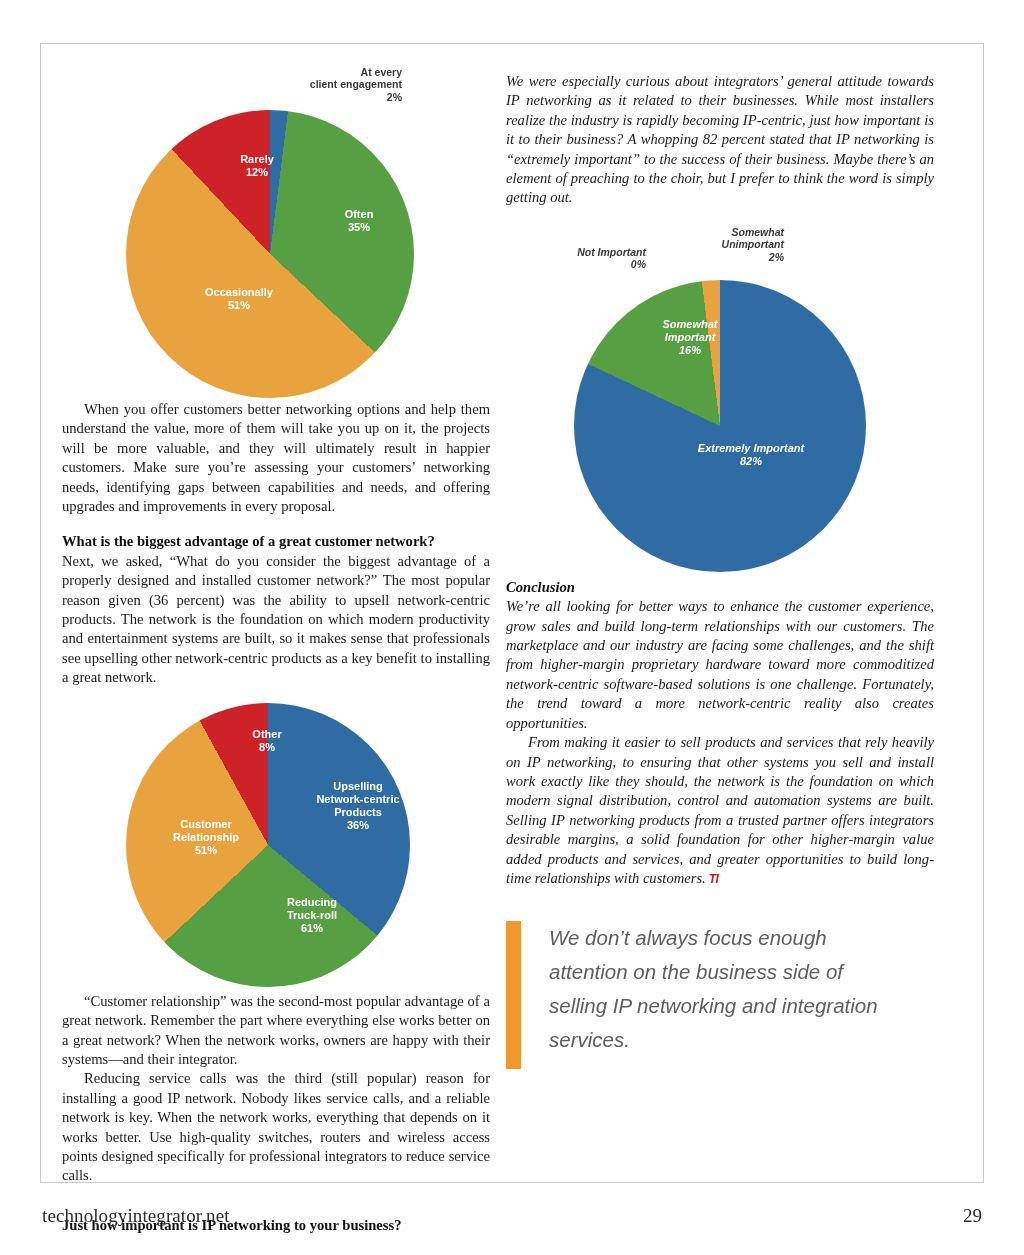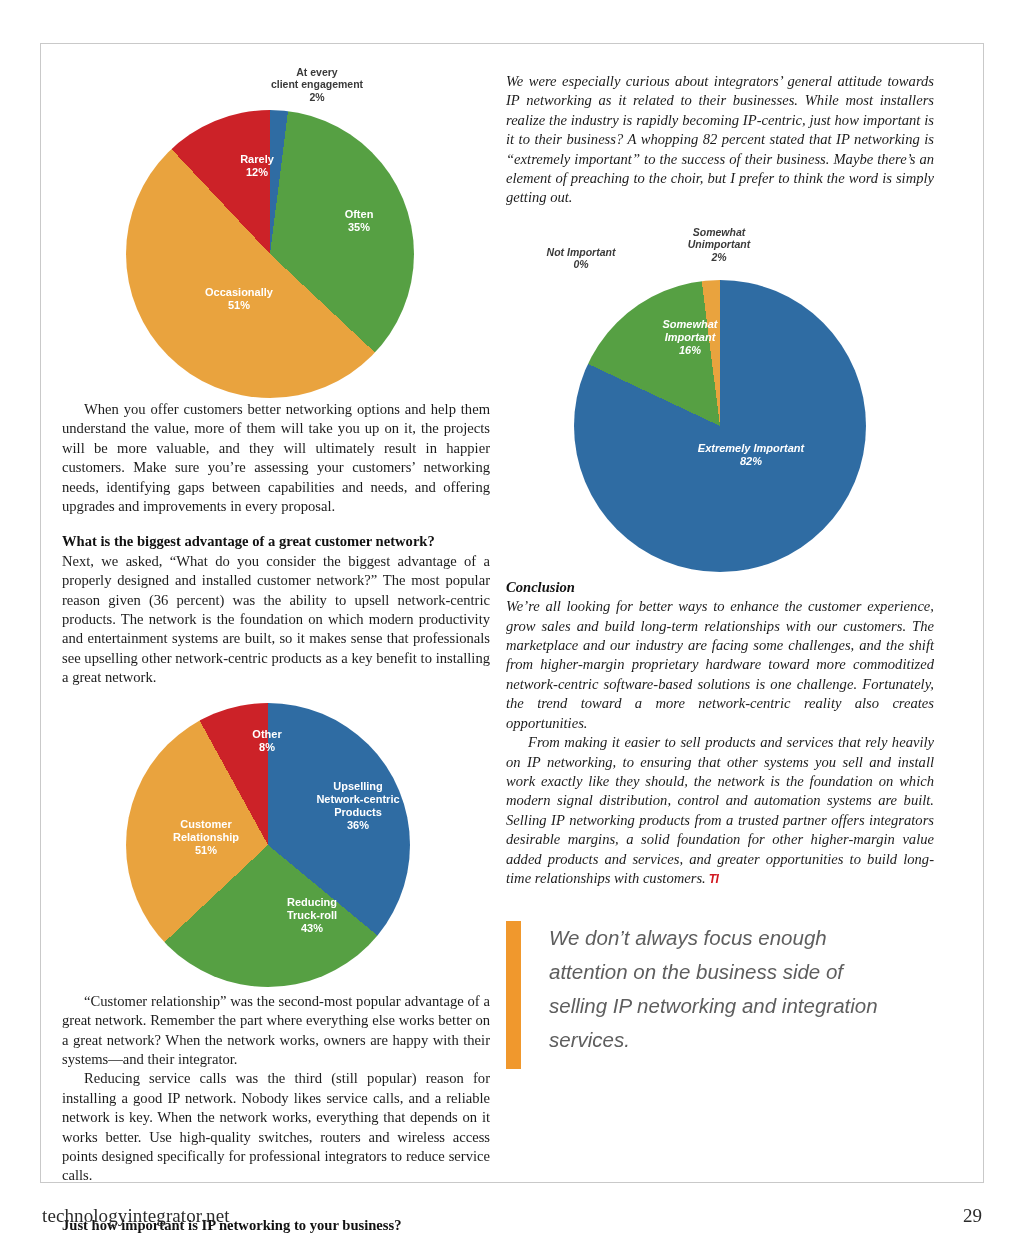--- a/index.html
+++ b/index.html
@@ -91,21 +91,21 @@
   }
   .pielabel {
     position: absolute;
     font-family: "Liberation Sans", sans-serif;
     font-weight: bold;
     text-align: center;
     line-height: 1.18;
     white-space: pre-line;
   }
   .pielabel.inner { color: #ffffff; font-size: 11px; }
-  .pielabel.outer { color: #3a3a3a; font-size: 10.5px; }
+  .pielabel.outer { color: #3a3a3a; font-size: 10.5px; text-align: right; }
 
   
   .pullquote {
     position: absolute;
     display: flex;
     align-items: stretch;
   }
   .pq-bar {
     width: 15px;
     background: #f0982d;
@@ -184,21 +184,21 @@
         <div class="pielabel inner" style="left:165px; top:28px; width:80px;">Other
 8%</div>
 
         <div class="pielabel inner" style="left:240px; top:80px; width:112px;">Upselling
 Network-centric
 Products
 36%</div>
 
         <div class="pielabel inner" style="left:198px; top:196px; width:104px;">Reducing
 Truck-roll
-43%</div>
+61%</div>
 
         <div class="pielabel inner" style="left:90px; top:118px; width:108px;">Customer
 Relationship
 51%</div>
       </div>
 
       <p class="body">“Customer relationship” was the second-most popular advantage of a great network. Remember the part where everything else works better on a great network? When the network works, owners are happy with their systems—and their integrator.</p>
 
       <p class="body">Reducing service calls was the third (still popular) reason for installing a good IP network. Nobody likes service calls, and a reliable network is key. When the network works, everything that depends on it works better. Use high-quality switches, routers and wireless access points designed specifically for professional integrators to reduce service calls.</p>
 

